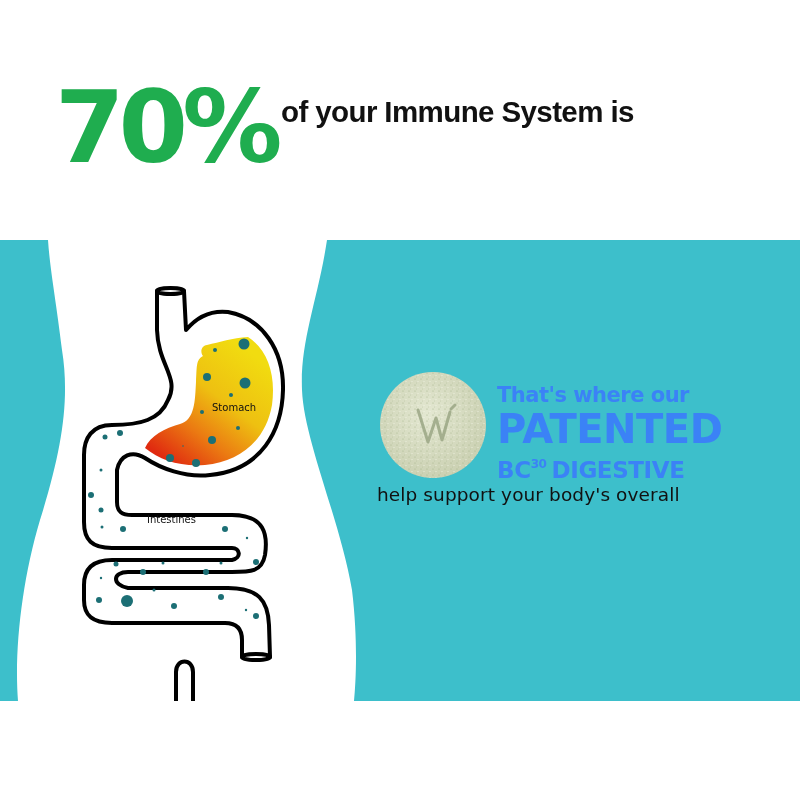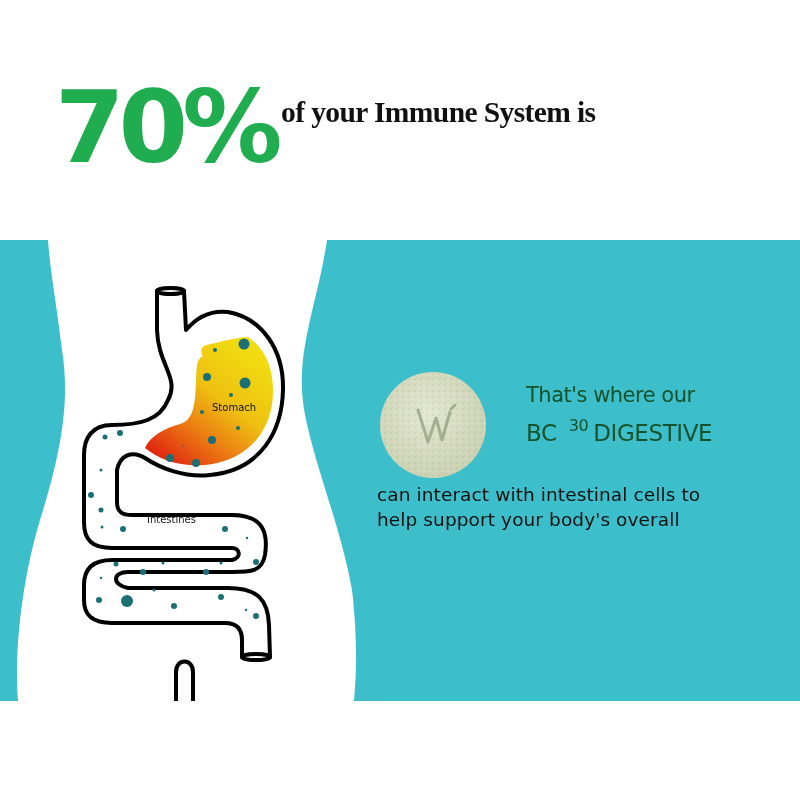--- a/index.html
+++ b/index.html
@@ -7,34 +7,34 @@
 
     .headline { position: absolute; left: 0; top: 0; width: 800px; height: 240px; padding-left: 8px; }
     .big-stat {
       position: absolute; left: 55px; top: 78px;
       font-family: "DejaVu Sans", sans-serif; font-weight: bold;
       font-size: 100px; line-height: 100px; letter-spacing: -6px;
       color: #1fad4f;
     }
     .headline-text {
       position: absolute; left: 281px; top: 92px;
-      font-family: Liberation Serif, serif; font-weight: bold;
+      font-family: Liberation Sans, sans-serif; font-weight: bold;
       font-size: 29.5px; line-height: 40px; color: #111111; letter-spacing: -0.6px;
       white-space: nowrap;
     }
     .headline-text span { display: block; }
 
     .band { position: absolute; left: 0; top: 240px; width: 800px; height: 461px; background: #3dbfcb; }
     .illustration { position: absolute; left: 0; top: 240px; width: 800px; height: 461px; }
 
-    .copy-top { position: absolute; left: 526px; top: 380px; width: 230px; color: #14532d; font-family: "DejaVu Sans", sans-serif; font-weight: normal; }
+    .copy-top { position: absolute; left: 497px; top: 380px; width: 230px; color: #3b82f6; font-family: "DejaVu Sans", sans-serif; font-weight: bold; }
     .copy-line1 { font-size: 21px; line-height: 30px; letter-spacing: -0.5px; white-space: nowrap; }
     .copy-line2 { font-size: 40px; line-height: 38px; letter-spacing: -0.5px; white-space: nowrap; }
     .copy-line3 { font-size: 23px; line-height: 32px; letter-spacing: -0.4px; white-space: nowrap; }
-    .copy-line3 sup { font-size: 16px; vertical-align: 10px; margin-right: 5px; margin-left: 12px; }
+    .copy-line3 sup { font-size: 12px; vertical-align: 10px; margin-right: 5px; }
 
     .copy-bottom { position: absolute; left: 377px; top: 482px; width: 360px; color: #111111; font-family: "DejaVu Sans", sans-serif; white-space: nowrap; }
     .copy-bottom .regular { display: block; font-size: 18.5px; line-height: 25px; letter-spacing: 0.1px; }
     .copy-bottom .strong { display: block; font-weight: bold; font-size: 18.5px; line-height: 27px; letter-spacing: -0.3px; }
   </style>
 </head>
 <body>
 
 <div class="headline">
   <div class="big-stat">70%</div>
@@ -120,19 +120,19 @@
 
   <g>
     <circle cx="433" cy="425" r="53" fill="url(#tabletGrad)"></circle>
     <circle cx="433" cy="425" r="53" fill="url(#speckle)" opacity="0.9"></circle>
     <path d="M418 410 L428 442 L436 418 L442 440 L450 412 M451 409 L455 405" fill="none" stroke="#9aa684" stroke-width="3" stroke-linecap="round" stroke-linejoin="round" opacity="0.85"></path>
   </g>
 </svg>
 
 <div class="copy-top">
   <div class="copy-line1">That's where our</div>
+  <div class="copy-line2">PATENTED</div>
   <div class="copy-line3"><span>BC</span><sup>30</sup><span>DIGESTIVE</span></div>
 </div>
 
 <div class="copy-bottom">
-  <span class="regular">can interact with intestinal cells to</span>
   <span class="regular">help support your body's overall</span>
 </div>
 
 </body></html>

